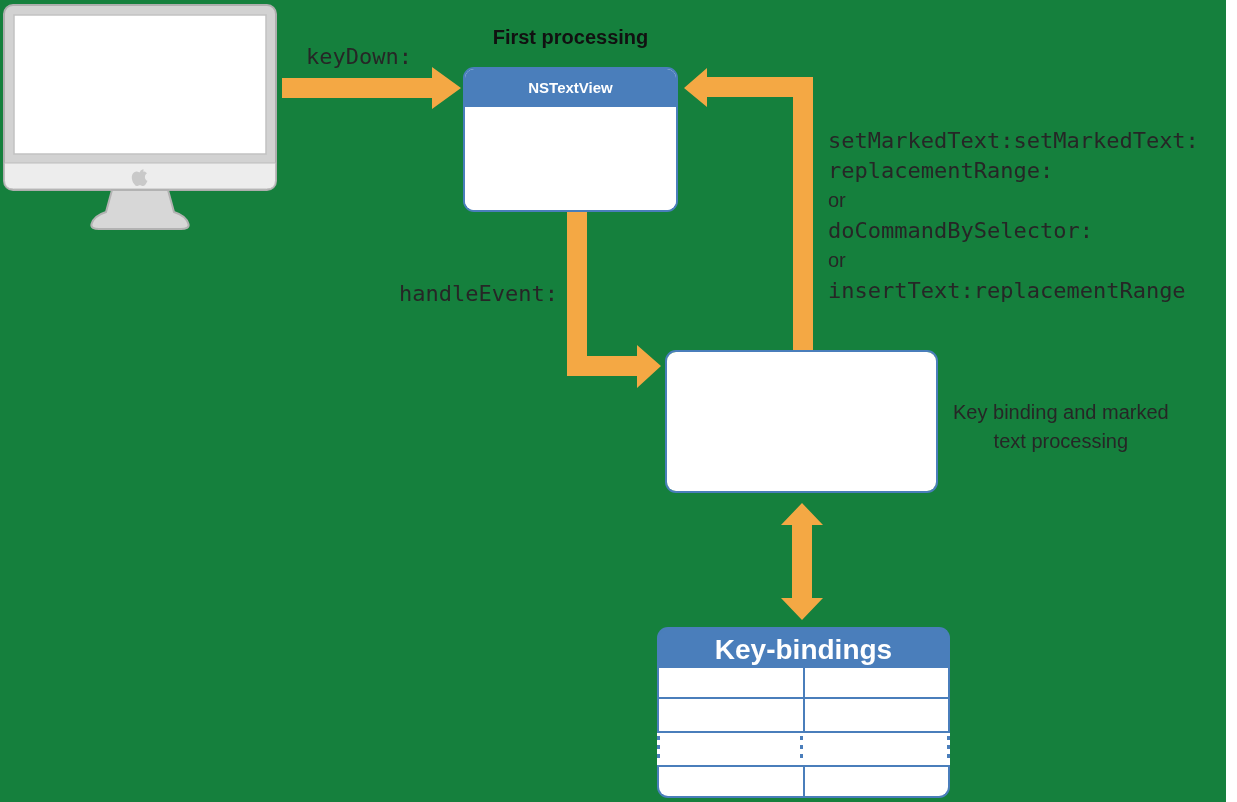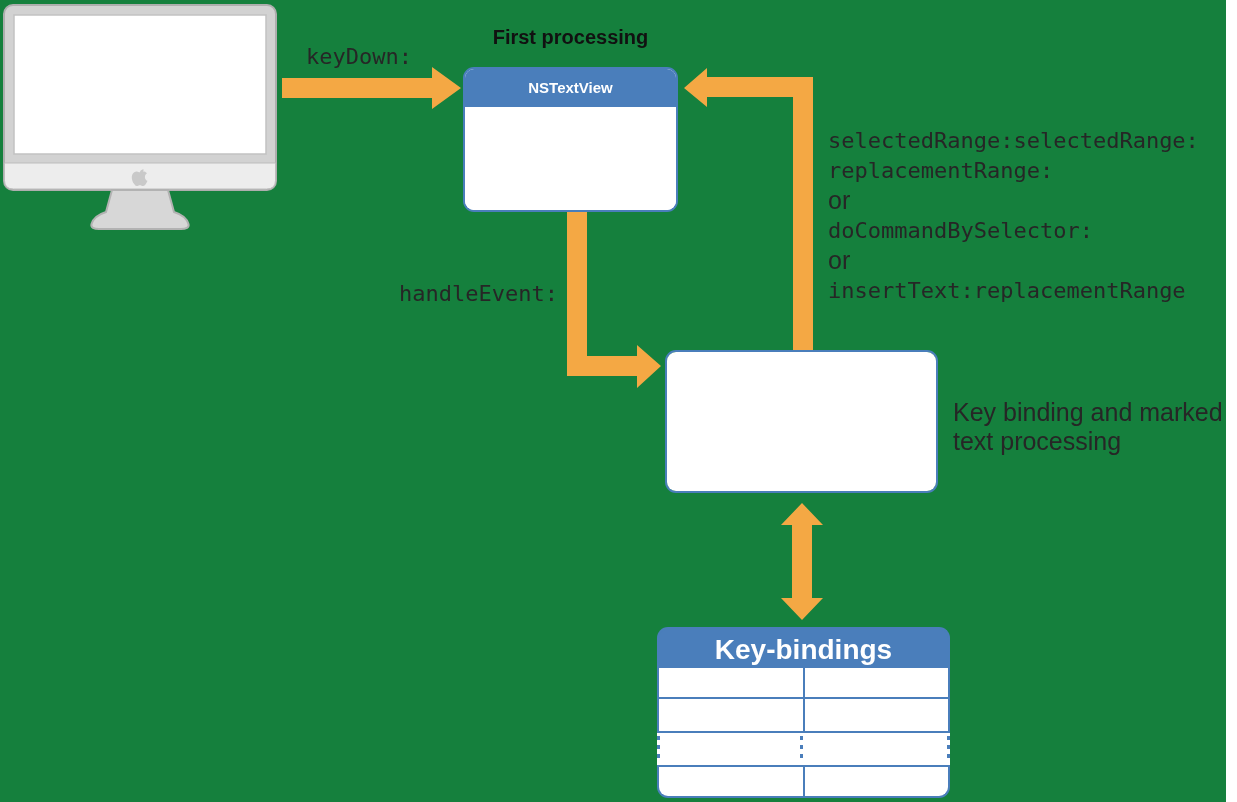--- a/index.html
+++ b/index.html
@@ -13,22 +13,23 @@
     font-family: "Liberation Sans", sans-serif;
   }
   .abs { position: absolute; }
   .mono {
     font-family: "DejaVu Sans Mono", "Liberation Mono", monospace;
     font-size: 22px;
     color: #262626;
   }
   .sans {
     font-family: "Liberation Sans", sans-serif;
-    font-size: 25px;
+    font-size: 20px;
     color: #262626;
+    text-align: center;
   }
   .bold { font-weight: bold; }
 
   
   .box {
     position: absolute;
     border: 2.5px solid #4A7EBB;
     border-radius: 11px;
     background: #ffffff;
     overflow: hidden;
@@ -130,21 +131,21 @@
   <div class="abs bold" id="first-responder-label">First processing</div>
 
   <div class="box" id="nstextview-box">
     <div class="box-header">NSTextView</div>
     <div class="box-body"></div>
   </div>
 
   <div class="abs mono" id="handleevent-label">handleEvent:</div>
 
   <div class="abs" id="callback-lines">
-    <div class="cb-line mono">selectedRange:selectedRange:</div>
+    <div class="cb-line mono">setMarkedText:setMarkedText:</div>
     <div class="cb-line mono">replacementRange:</div>
     <div class="cb-line sans">or</div>
     <div class="cb-line mono">doCommandBySelector:</div>
     <div class="cb-line sans">or</div>
     <div class="cb-line mono">insertText:replacementRange</div>
   </div>
 
   <div class="box" id="inputcontext-box">
     <div class="box-body"></div>
   </div>

